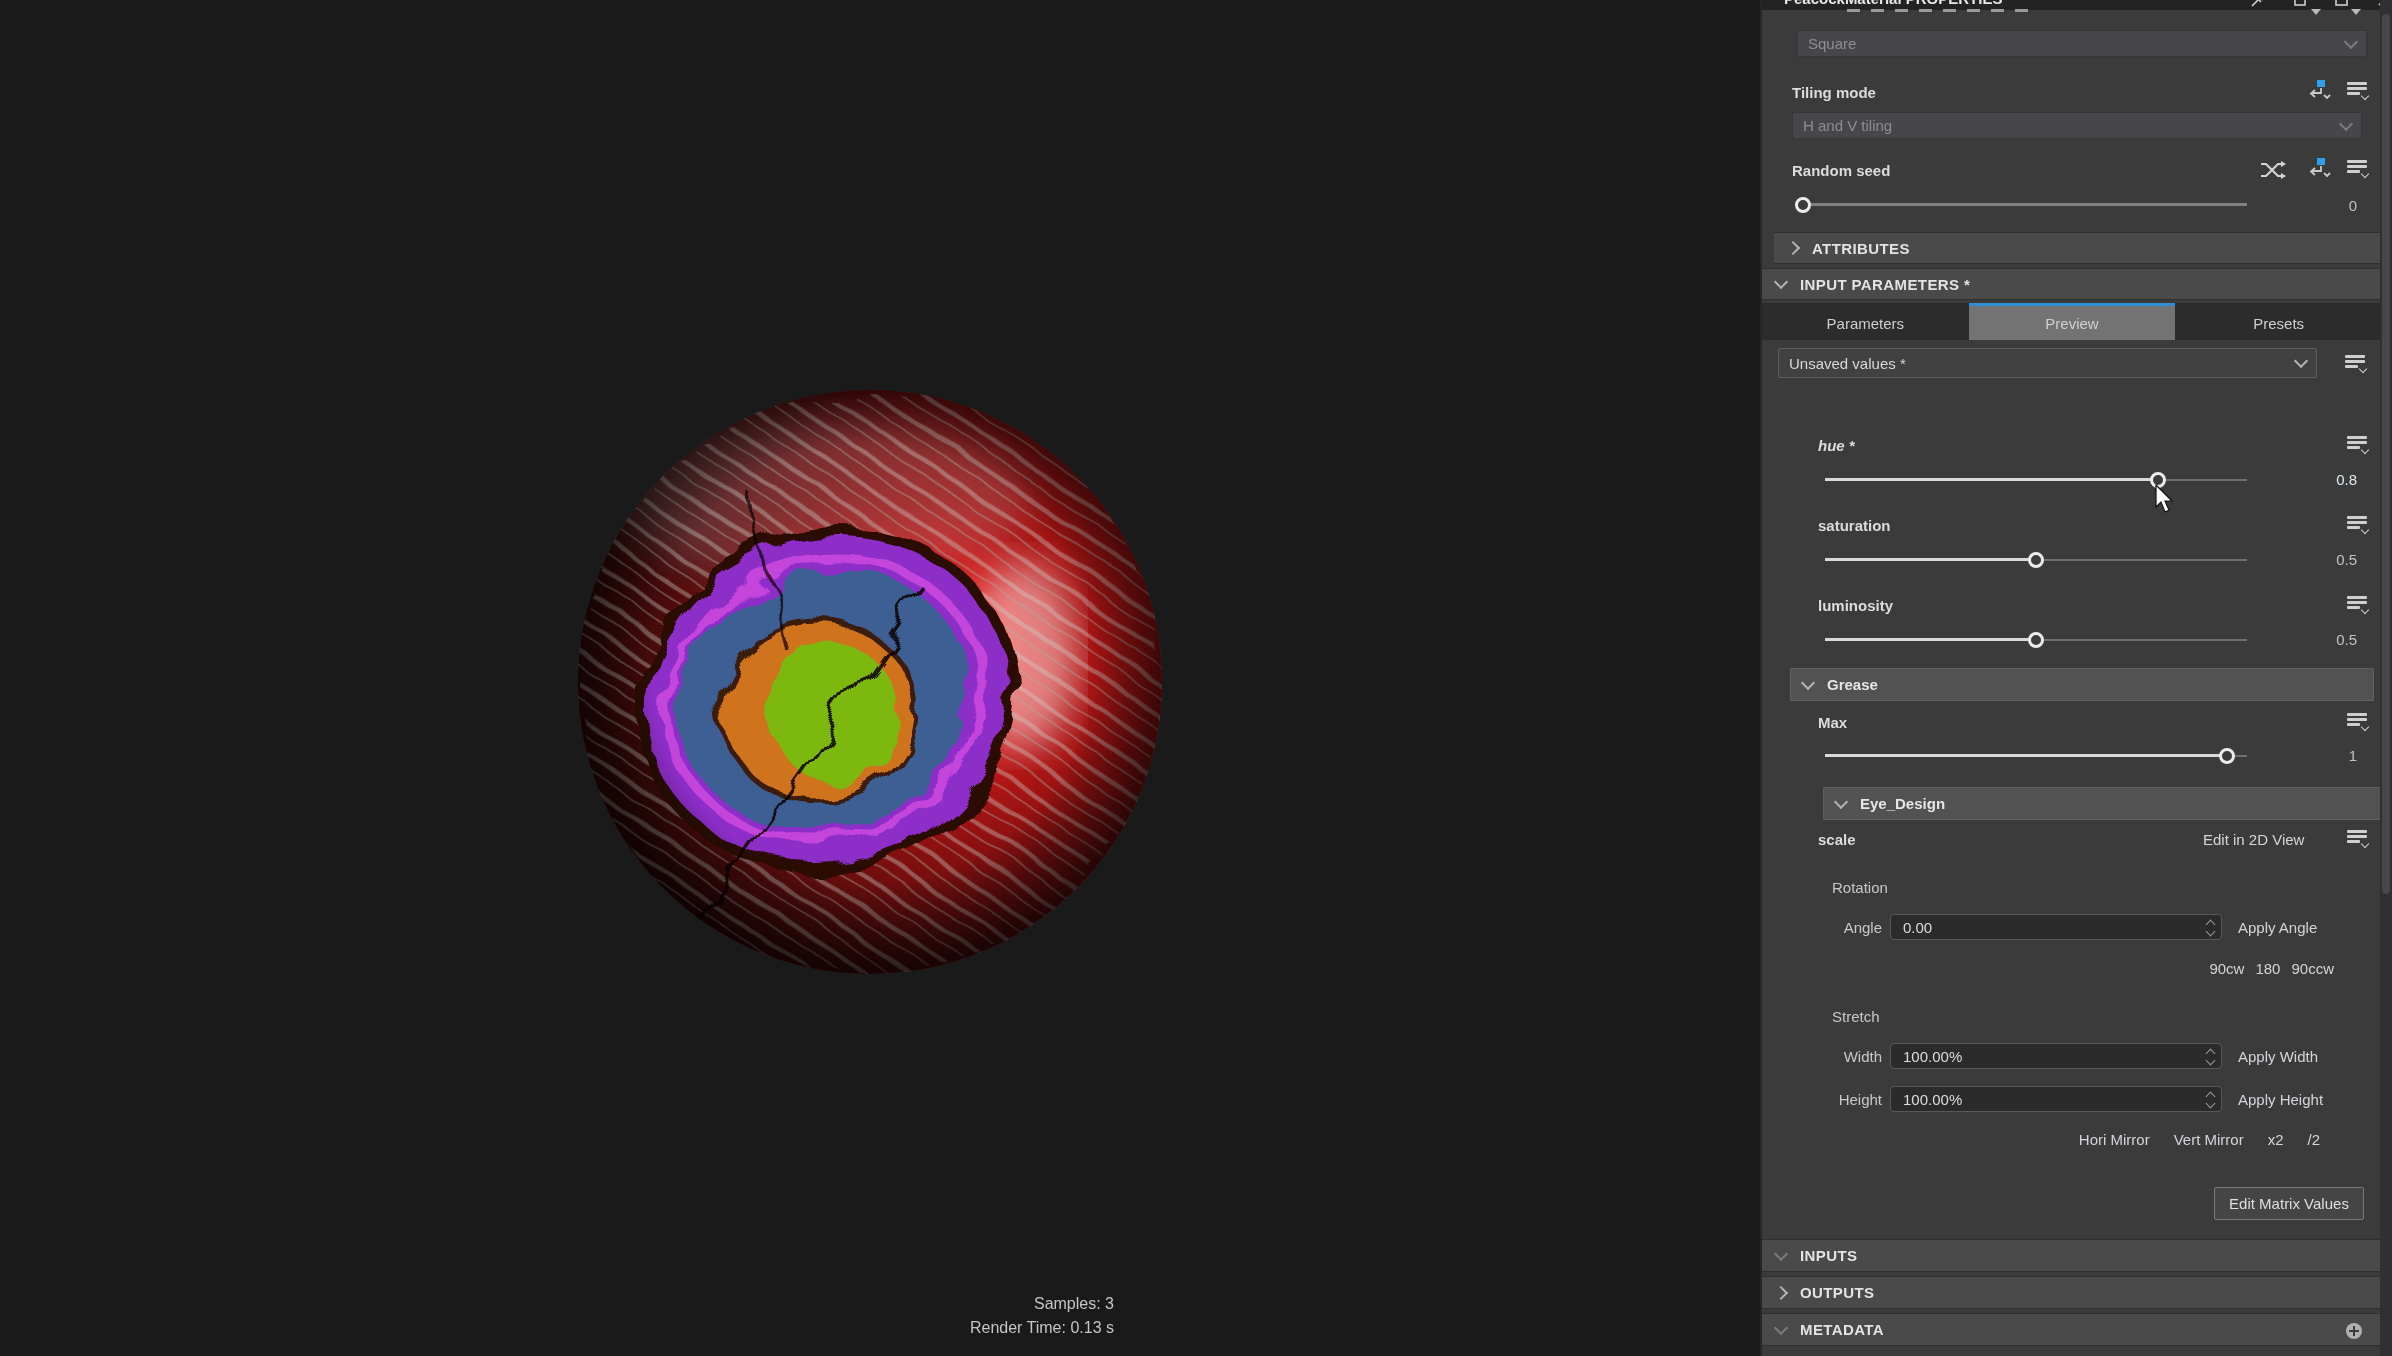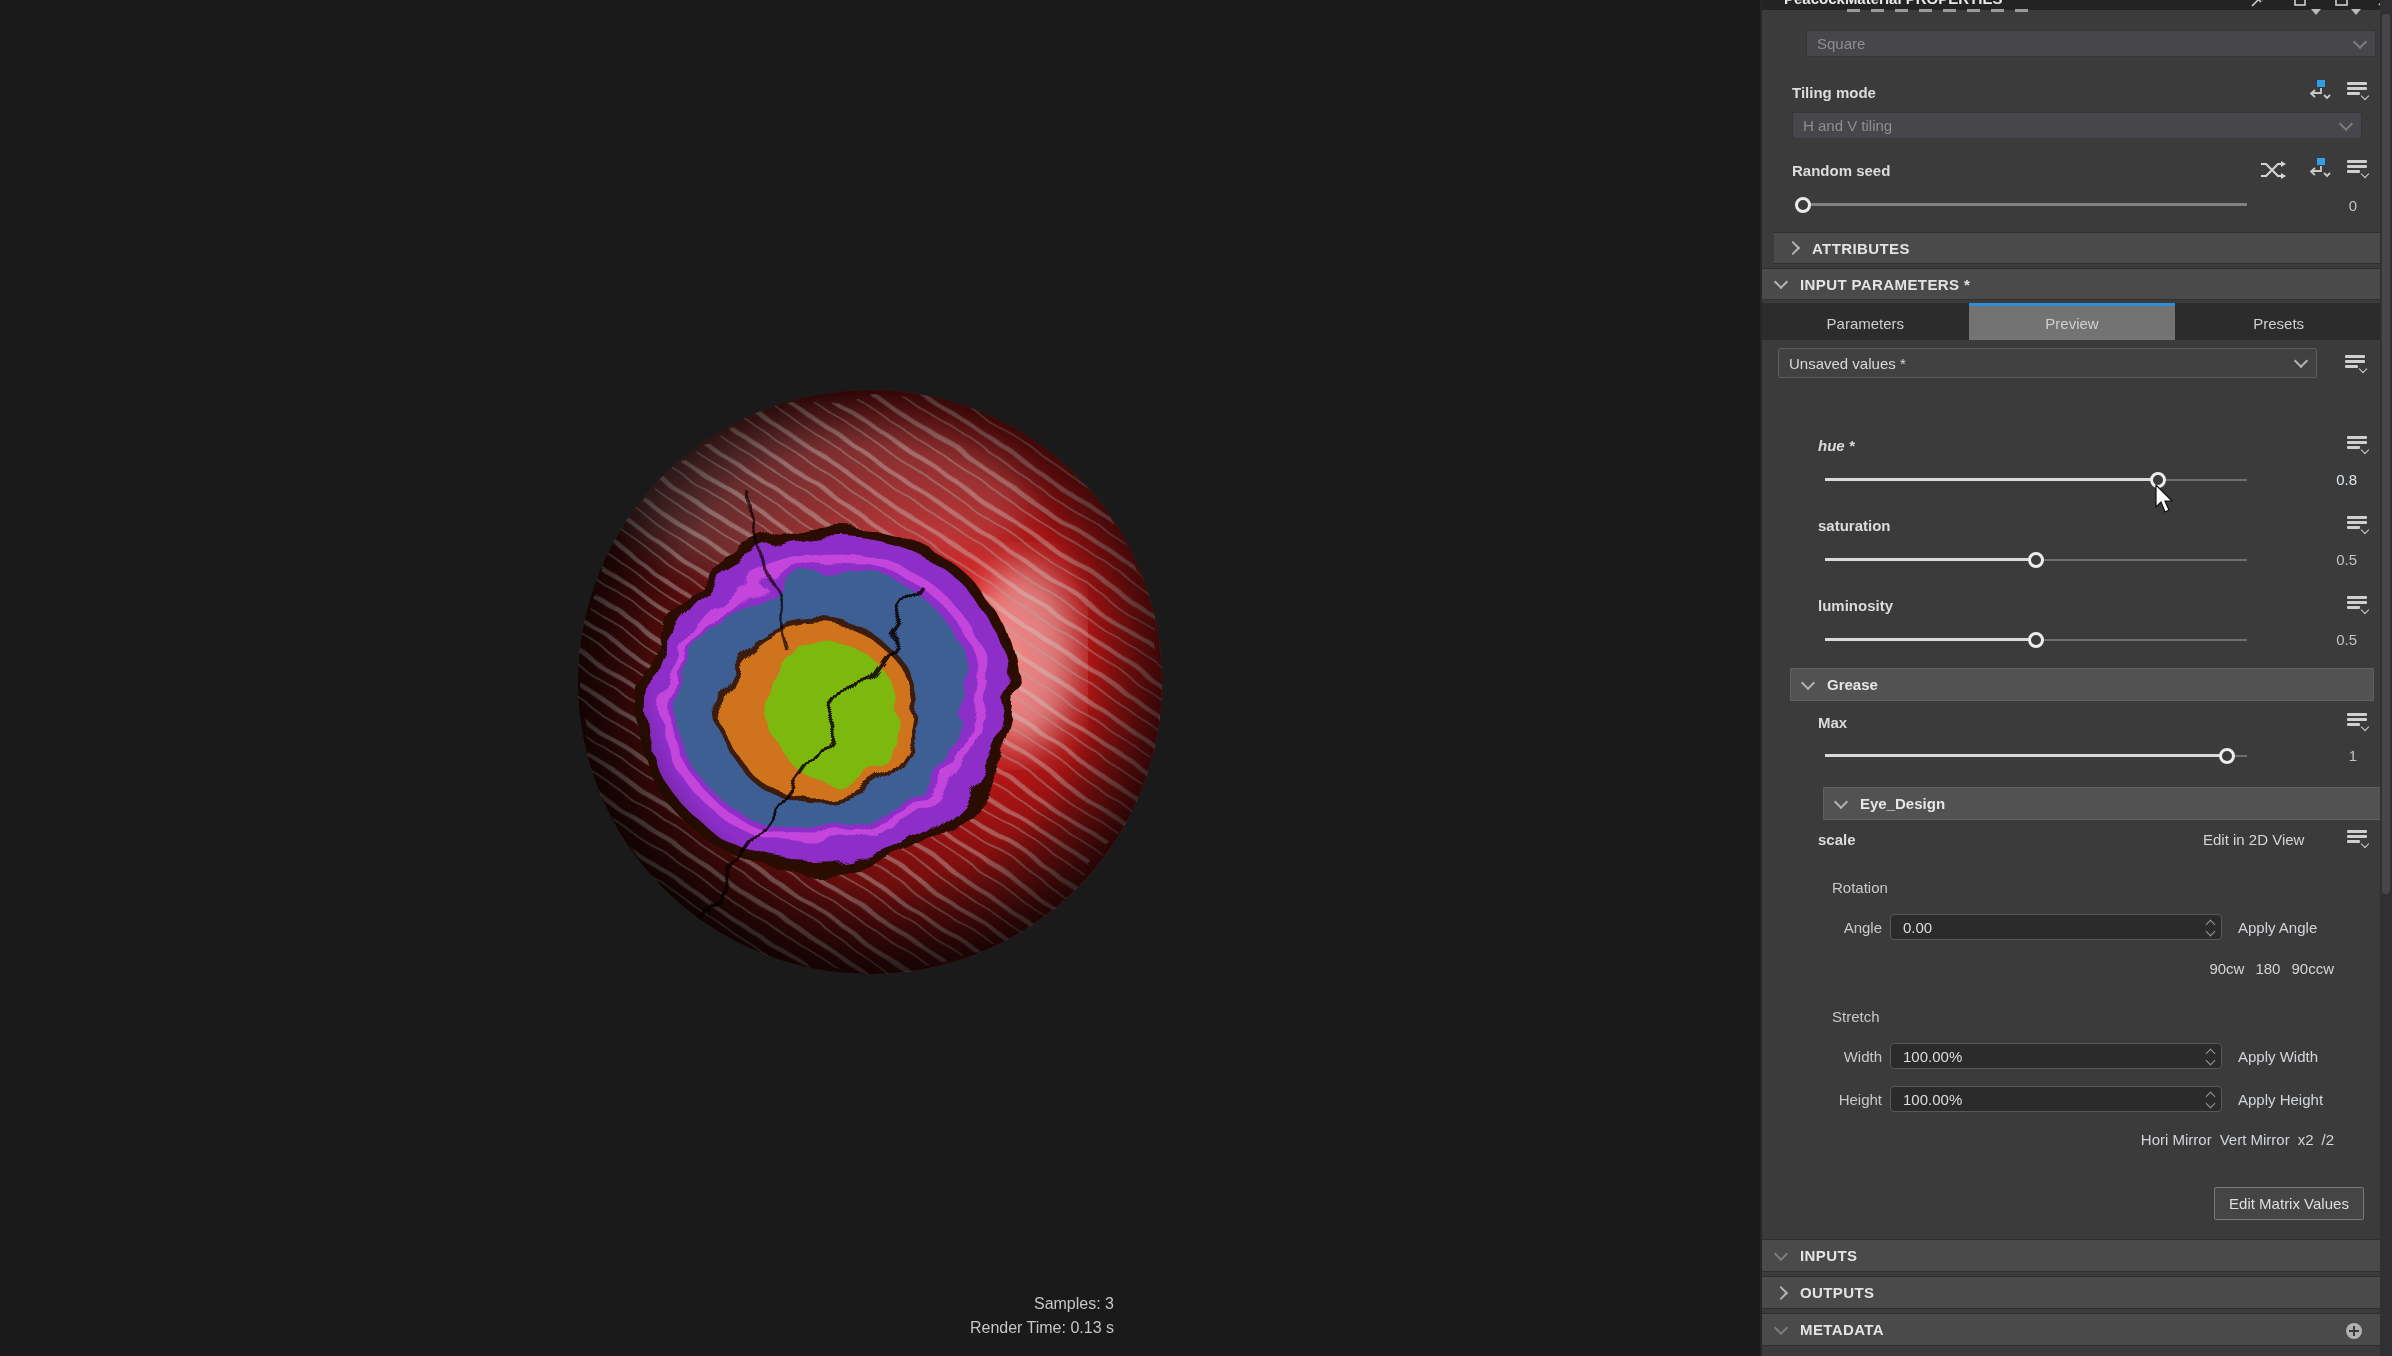--- a/index.html
+++ b/index.html
@@ -158,21 +158,21 @@
           <rect x="2" y="4" width="11" height="9" stroke="#cfcfcf" stroke-width="1.6" fill="none"></rect>
         </svg>
       <svg class="tb-ico" style="left:614px;" viewBox="0 0 16 16">
           <path d="M3,3 L13,13 M13,3 L3,13" stroke="#cfcfcf" stroke-width="1.6"></path>
         </svg>
     </div>
     <div class="sliver"></div>
     <span class="mini-tri" style="left:549px;top:9px;"></span>
     <span class="mini-tri" style="left:589px;top:9px;"></span>
 
-    <div class="dd disabled" style="left:44px;top:30px;width:570px;">
+    <div class="dd disabled" style="left:35px;top:30px;width:570px;">
       <span>Square</span>
       <span class="chev-d chev-dim"></span>
     </div>
 
     <div class="abs lbl" style="left:30px;top:84px;">Tiling mode</div>
     <svg class="abs" style="left:545px;top:80px;" width="24" height="22" viewBox="0 0 24 22">
       <rect x="10" y="0" width="8" height="7" fill="#2f9fe8"></rect>
       <path d="M14,8 V13 H5 M8,10 L4,13.5 L8,17" stroke="#c9c9c9" stroke-width="1.8" fill="none"></path>
       <path d="M17,15 l3,3 l3,-3" stroke="#c9c9c9" stroke-width="1.8" fill="none"></path>
     </svg>
@@ -350,21 +350,21 @@
     <div class="abs sublbl" style="left:30px;top:1091px;width:90px;text-align:right;">Height</div>
     <div class="field" style="left:128px;top:1086px;width:332px;">
       <input value="100.00%" style="">
       <span class="spin">
           <s class="up"></s>
           <s class="dn"></s>
         </span>
     </div>
     <div class="abs linkbtn" style="left:476px;top:1091px;">Apply Height</div>
 
-    <div class="row-right" style="left:200px;top:1131px;width:372px;gap:8px;">
+    <div class="row-right" style="left:186px;top:1131px;width:372px;gap:24px;">
       <span>Hori Mirror</span>
       <span>Vert Mirror</span>
       <span>x2</span>
       <span>/2</span>
     </div>
 
     <div class="btn" style="left:452px;top:1187px;width:150px;height:33px;">Edit Matrix Values</div>
 
     <div class="sec" style="top:1276px;height:33px;">
       <span class="chev-r"></span>

